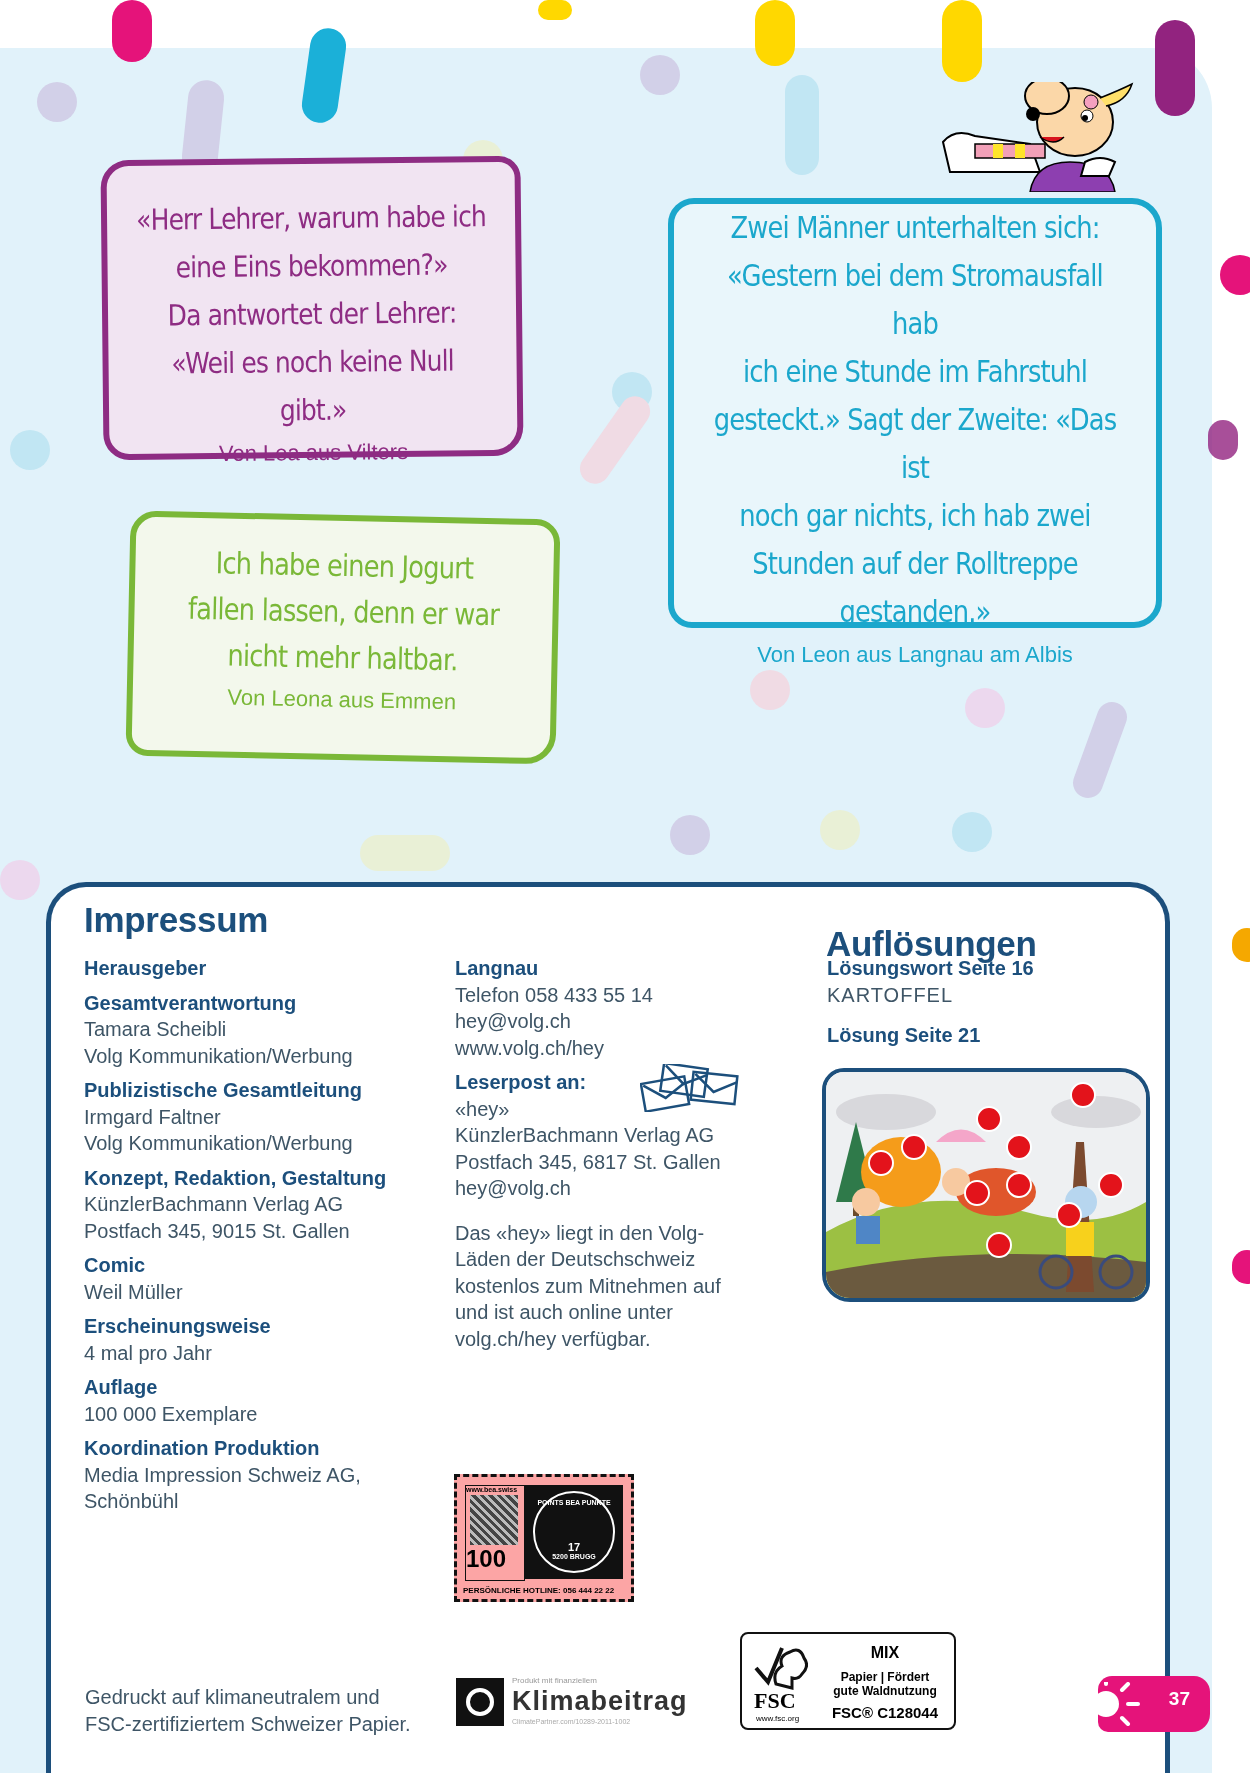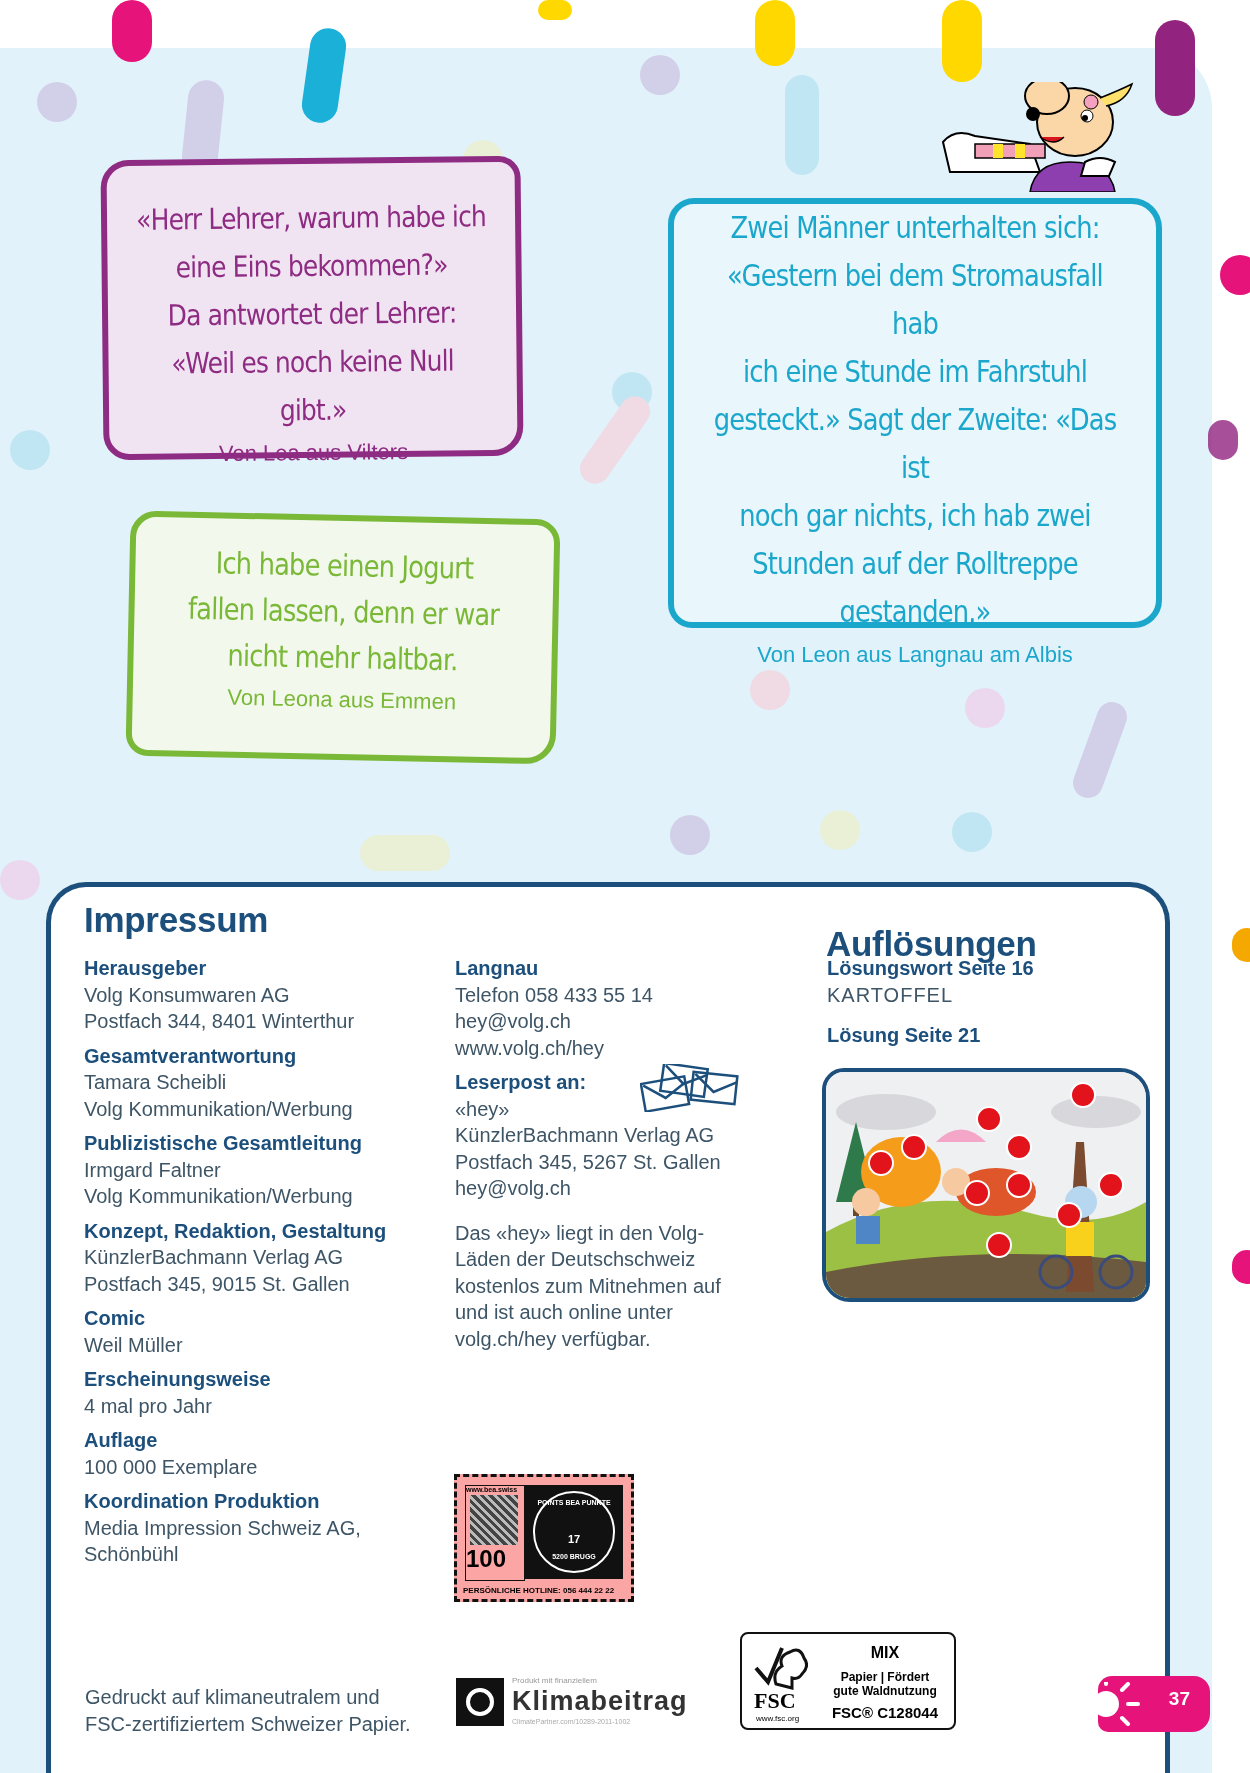--- a/index.html
+++ b/index.html
@@ -113,22 +113,20 @@
   <div class="a">Von Leona aus Emmen</div>
 </div>
 
 <div class="impressum"></div>
 
 <div class="h1" style="left:84px;top:900px;">Impressum</div>
 
 <div class="col" style="left:84px;top:955px;width:360px;">
   <div class="sec">
     <div class="t">Herausgeber</div>
-    <div class="v">Volg Konsumwaren AG
-Postfach 344, 8401 Winterthur</div>
   </div>
   <div class="sec">
     <div class="t">Gesamtverantwortung</div>
     <div class="v">Tamara Scheibli
 Volg Kommunikation/Werbung</div>
   </div>
   <div class="sec">
     <div class="t">Publizistische Gesamtleitung</div>
     <div class="v">Irmgard Faltner
 Volg Kommunikation/Werbung</div>
@@ -161,21 +159,21 @@
   <div class="sec">
     <div class="t">Langnau</div>
     <div class="v">Telefon 058 433 55 14
 hey@volg.ch
 www.volg.ch/hey</div>
   </div>
   <div class="sec">
     <div class="t">Leserpost an:</div>
     <div class="v">«hey»
 KünzlerBachmann Verlag AG
-Postfach 345, 5267 St. Gallen
+Postfach 345, 6817 St. Gallen
 hey@volg.ch</div>
   </div>
   <div class="v" style="margin-top:18px;white-space:pre-line;">Das «hey» liegt in den Volg-
 Läden der Deutschschweiz
 kostenlos zum Mitnehmen auf
 und ist auch online unter
 volg.ch/hey verfügbar.</div>
 </div>
 
 <svg style="position:absolute;left:640px;top:1064px;width:100px;height:48px;" viewBox="0 0 100 48" fill="none" stroke="#1c4f7c" stroke-width="2.5">
@@ -233,21 +231,21 @@
 
 <div class="stamp">
   <div style="position:absolute;left:8px;top:8px;width:58px;height:94px;border:1px solid #111;">
     <div style="font-size:7px;font-weight:bold;">www.bea.swiss</div>
     <div style="margin:2px 4px;width:48px;height:50px;background:repeating-linear-gradient(45deg,#444 0 3px,#bbb 3px 6px);"></div>
     <div style="font-size:24px;font-weight:bold;line-height:24px;">100</div>
   </div>
   <div style="position:absolute;left:68px;top:8px;width:98px;height:94px;background:#111;color:#fff;text-align:center;">
     <div style="margin:6px auto 0;width:78px;height:78px;border:2px solid #fff;border-radius:50%;position:relative;">
       <div style="position:absolute;top:6px;width:100%;font-size:7px;font-weight:bold;">POINTS BEA PUNKTE</div>
-      <div style="position:absolute;top:40px;width:100%;font-size:11px;font-weight:bold;">17</div>
+      <div style="position:absolute;top:48px;width:100%;font-size:11px;font-weight:bold;">17</div>
       <div style="position:absolute;top:60px;width:100%;font-size:7px;font-weight:bold;">5200 BRUGG</div>
     </div>
   </div>
   <div style="position:absolute;left:6px;bottom:4px;font-size:8px;font-weight:bold;">PERSÖNLICHE HOTLINE: 056 444 22 22</div>
 </div>
 
 <div class="klima">
   <div style="position:absolute;left:0;top:2px;width:48px;height:48px;background:#111;">
     <div style="position:absolute;left:10px;top:10px;width:20px;height:20px;border:4px solid #fff;border-radius:50%;"></div>
   </div>

